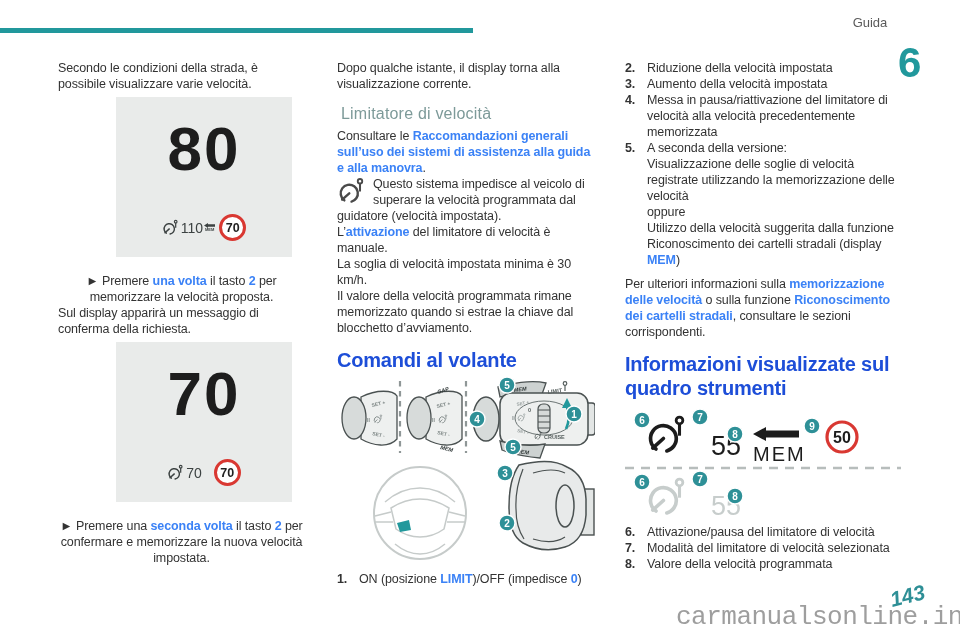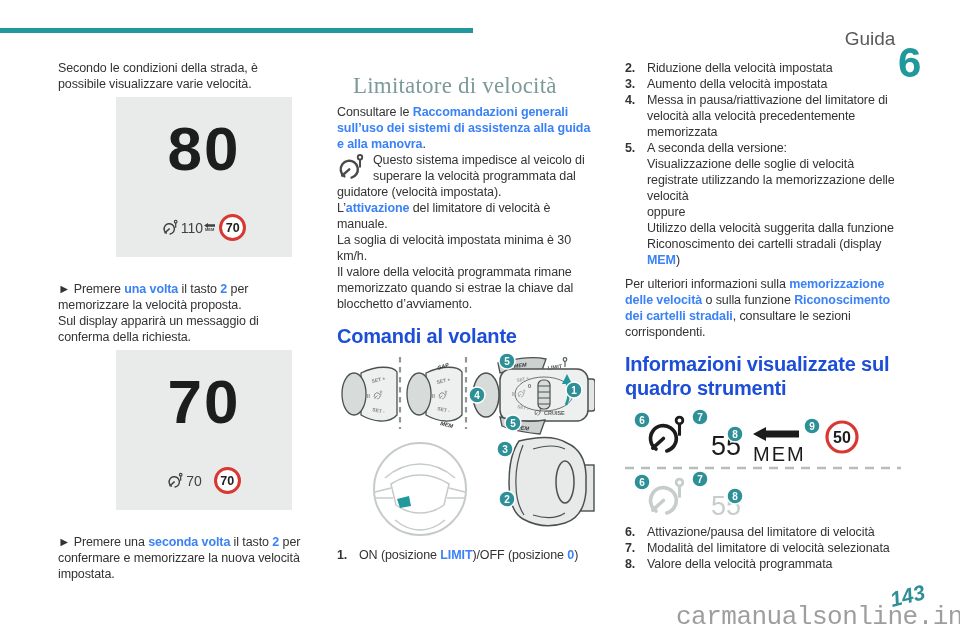--- a/index.html
+++ b/index.html
@@ -11,33 +11,33 @@
     --display-bg:#e9ebea;
     --disabled-gray:#c7cdcc;
     --watermark-gray:#9e9e9e;
     --pageno-teal:#2e8f96;
   }
   *{margin:0;padding:0;box-sizing:border-box;}
   html,body{background:#fff;}
   .page{position:relative;width:960px;height:640px;background:#ffffff;overflow:hidden;
         font-family:"Liberation Sans", sans-serif;color:var(--text-dark);}
   .top-rule{position:absolute;left:0;top:28px;width:473px;height:5px;background:var(--accent-teal);}
-  .header-label{position:absolute;top:28px;left:840px;width:60px;text-align:center;
-        font-size:19px;color:#5a5a5a;}
+  .header-label{position:absolute;top:15px;left:840px;width:60px;text-align:center;
+        font-size:13px;color:#5a5a5a;}
   .chapter-num{position:absolute;top:42px;left:898px;font-size:42px;font-weight:700;
         color:var(--accent-teal);line-height:1;}
   .col{position:absolute;top:60px;}
   .col1{left:58px;width:247px;}
   .col2{left:337px;width:258px;}
   .col3{left:625px;width:280px;}
   .body{font-size:12.5px;line-height:16px;color:var(--text-dark);letter-spacing:-0.1px;}
   .body b{color:#3b82f6;}
-  .mt{margin-top:24px;}
+  .mt{margin-top:16px;text-align:center;}
   .mt2{margin-top:8px;}
-  .h-section{font-size:23px;font-weight:400;color:var(--heading-teal);margin:13px 16px 5px;letter-spacing:0.2px;font-family:Liberation Serif, serif;}
+  .h-section{font-size:16px;font-weight:400;color:var(--heading-teal);margin:13px 4px 5px;letter-spacing:0.2px;}
   .h-sub{font-size:20px;font-weight:700;color:#1d4ed8;margin:12px 0 5px;line-height:24px;letter-spacing:-0.2px;}
   .display-box{position:relative;width:176px;height:160px;background:var(--display-bg);
         margin:5px 0 10px 58px;text-align:center;}
   .big-speed{font-size:62px;font-weight:600;color:#1d1d1d;padding-top:16px;letter-spacing:2px;}
   .display-row{position:absolute;left:0;right:0;bottom:16px;display:flex;align-items:center;
         justify-content:center;gap:0;}
   .limit-val{font-size:14px;font-weight:500;color:#3c4242;}
   .speed-sign{width:27px;height:27px;border:3px solid var(--sign-red);border-radius:50%;background:#fff;
         display:flex;align-items:center;justify-content:center;font-size:12.5px;font-weight:600;color:#222;
         flex:none;margin-left:3px;}
@@ -117,20 +117,21 @@
         <span class="speed-sign">
             <span>70</span>
           </span>
       </div>
     </div>
 
     <p class="body mt"><span>► Premere una </span><b>seconda volta</b><span> il tasto </span><b>2</b><span> per confermare e memorizzare la nuova velocità impostata.</span></p>
   </div>
 
   <div class="col col2">
+    <p class="body">Dopo qualche istante, il display torna alla visualizzazione corrente.</p>
     <h1 class="h-section">Limitatore di velocità</h1>
     <p class="body"><span>Consultare le </span><b>Raccomandazioni generali sull’uso dei sistemi di assistenza alla guida e alla manovra</b><span>.</span></p>
     <p class="body icon-para">
       <svg class="limiter-ic" width="32" height="28" viewBox="0 0 34 30">
           <use href="#sym-limiter"></use>
         </svg>
       <span>Questo sistema impedisce al veicolo di superare la velocità programmata dal guidatore (velocità impostata).</span>
     </p>
     <p class="body"><span>L’</span><b>attivazione</b><span> del limitatore di velocità è manuale.</span></p>
     <p class="body">La soglia di velocità impostata minima è 30 km/h.</p>
@@ -228,21 +229,21 @@
           <text x="168" y="99.5">3</text>
         </g>
       <g class="callout">
           <circle cx="170" cy="146" r="8"></circle>
           <text x="170" y="149.5">2</text>
         </g>
     </svg>
 
     <p class="body li">
         <span class="num">1.</span>
-        <span class="txt"><span>ON (posizione </span><b>LIMIT</b><span>)/OFF (posizione </span><b>0</b><span>)</span></span>
+        <span class="txt"><span>ON (posizione </span><b>LIMIT</b><span>)/OFF (impedisce </span><b>0</b><span>)</span></span>
       </p>
   </div>
 
   <div class="col col3">
     <p class="body li">
         <span class="num">2.</span>
         <span class="txt">Riduzione della velocità impostata</span>
       </p>
     <p class="body li">
         <span class="num">3.</span>

